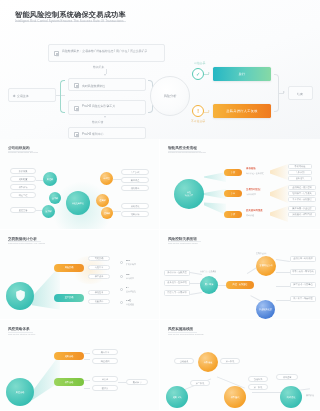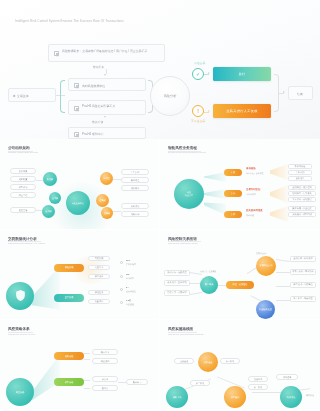--- a/index.html
+++ b/index.html
@@ -168,20 +168,21 @@
   .pin { position:absolute; width:3.4px; height:3.4px; border-radius:50%;
          border:.5px solid #cdd2d7; background:#fff; }
 </style>
 </head>
 <body>
 
 <div class="page">
 
   <div class="hero">
 
+    <div class="hero-title">智能风险控制系统确保交易成功率</div>
     <div class="hero-sub">Intelligent Risk Control System Ensures The Success Rate Of Transactions</div>
 
     <div class="lcard" style="left:8px; top:88px; width:48px; height:14px;">
       <span class="lcard-txt" style="left:8px; top:4.6px;">交易主体</span>
       <span style="position:absolute; left:4px; top:6px; width:2.4px; height:2.4px; background:#b9bec4; transform:rotate(45deg);"></span>
     </div>
     <div class="hline" style="left:56px; top:95px; width:9px;"></div>
 
     <div class="lcard" style="left:48px; top:44px; width:117px; height:18px;">
       <span class="sq-icon" style="left:5px; top:6px;"></span>

